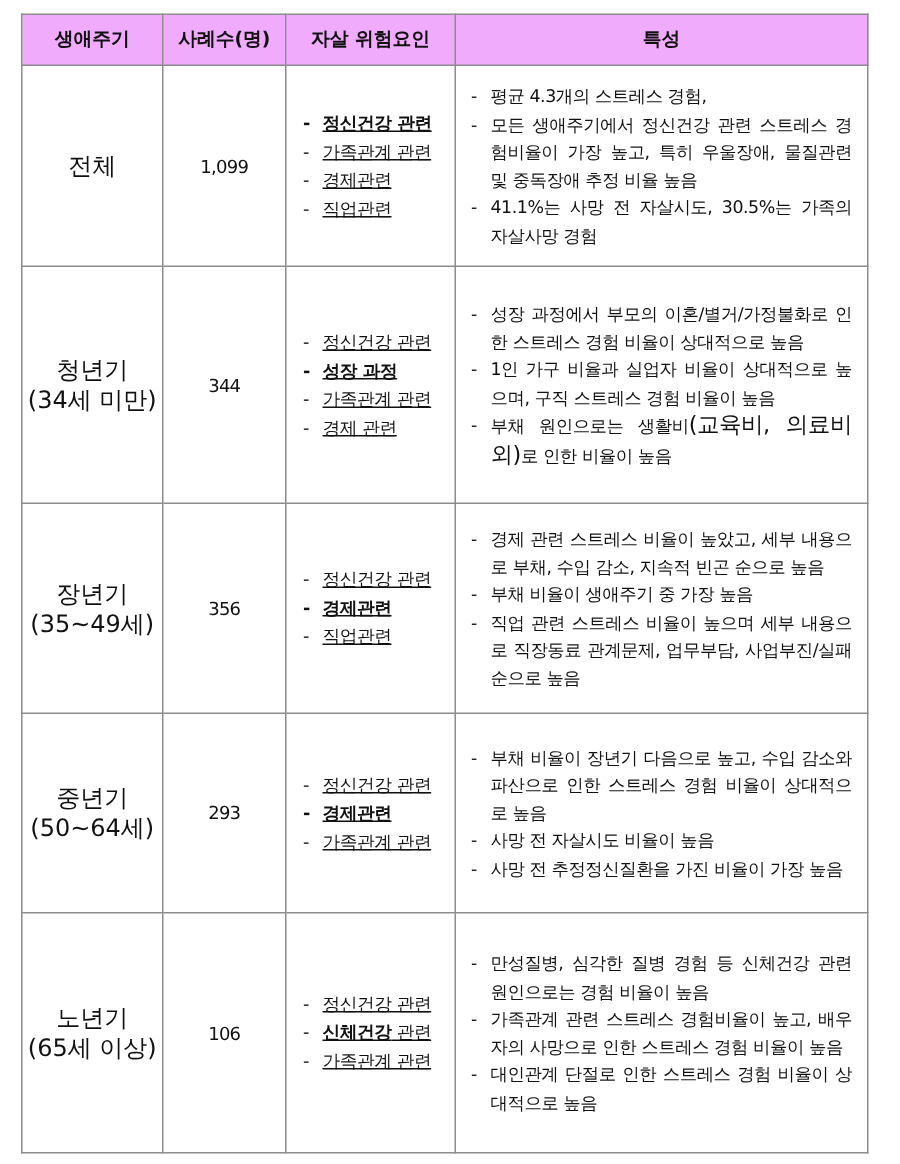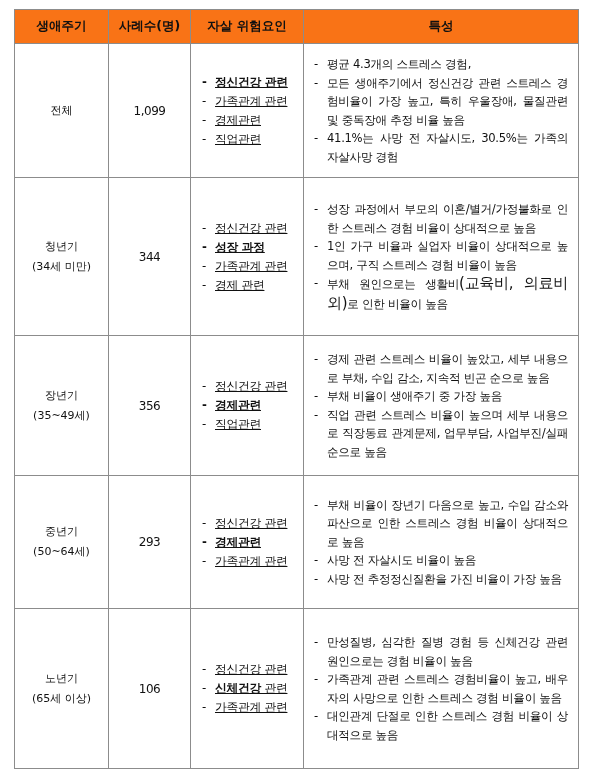--- a/index.html
+++ b/index.html
@@ -23,28 +23,28 @@
       width: 564px;
       border-collapse: collapse;
       table-layout: fixed;
     }
     table.main td, table.main th {
       border: 1px solid #8c8c8c;
       padding: 0;
       vertical-align: middle;
     }
     table.main th {
-      background: #f97316;
+      background: #f0abfc;
       font-weight: bold;
       font-size: 12.5px;
       height: 33px;
       text-align: center;
       color: #111;
     }
-    .c-stage { text-align: center; line-height: 20px; font-size: 11px; margin-top: 25px; }
+    .c-stage { text-align: center; line-height: 20px; font-size: 16px; margin-top: 25px; }
     .c-count { text-align: center; font-size: 12px; letter-spacing: -0.5px; margin-top: 40px; }
     .c-risk { padding-left: 6px !important; text-decoration: underline; }
     .c-feat { padding: 0 6px 0 5px !important; }
     ul.dash {
       list-style: none;
       margin: 4px;
       padding: 0;
     }
     ul.dash li {
       position: relative;

